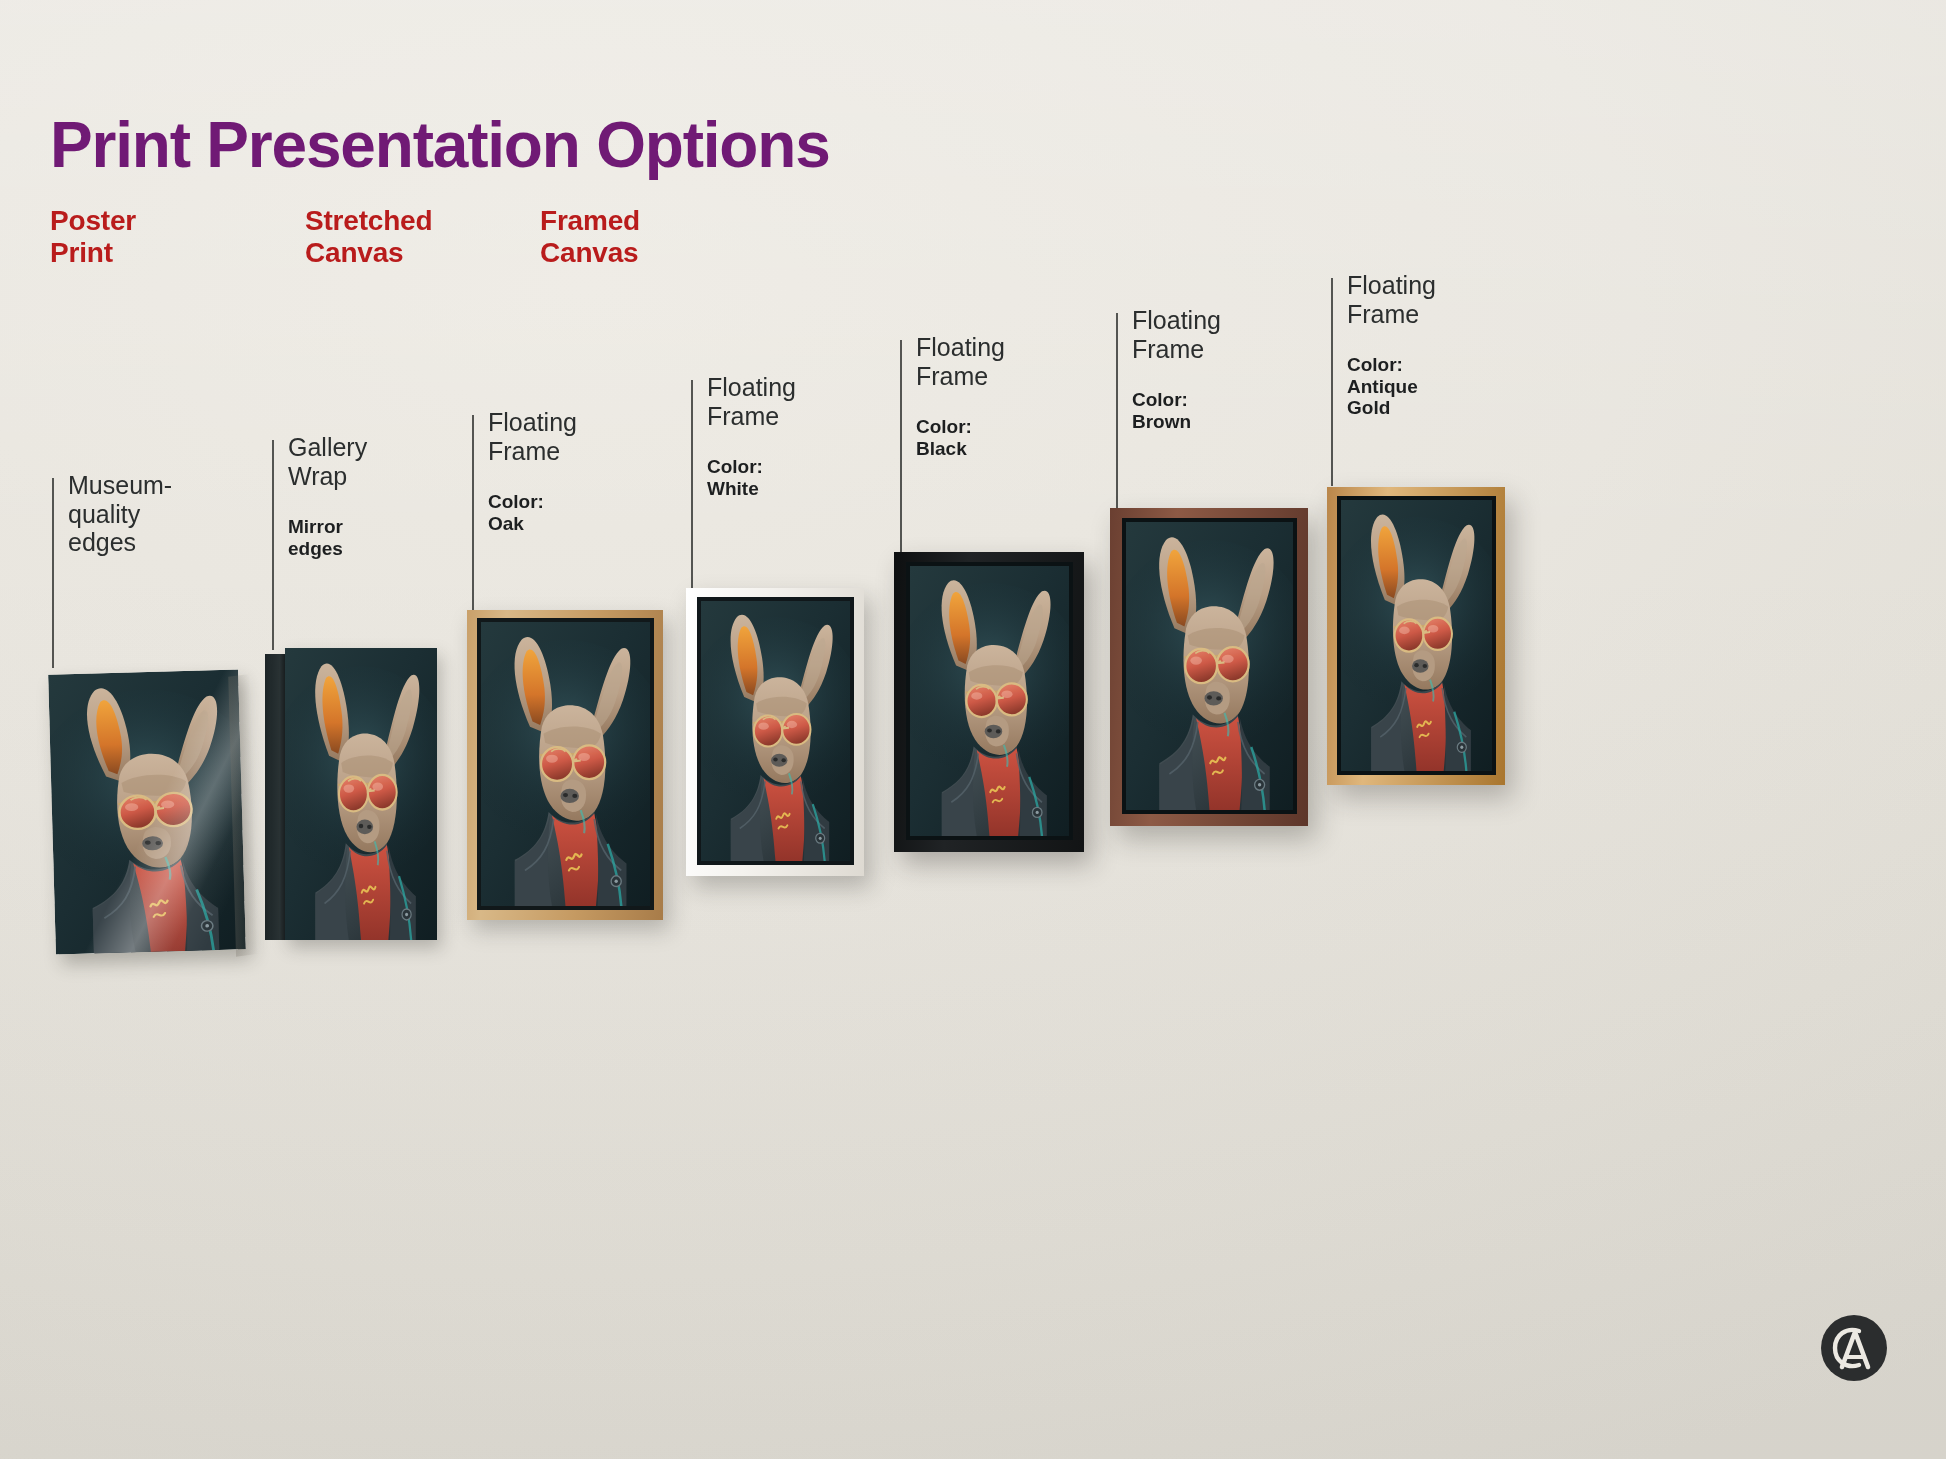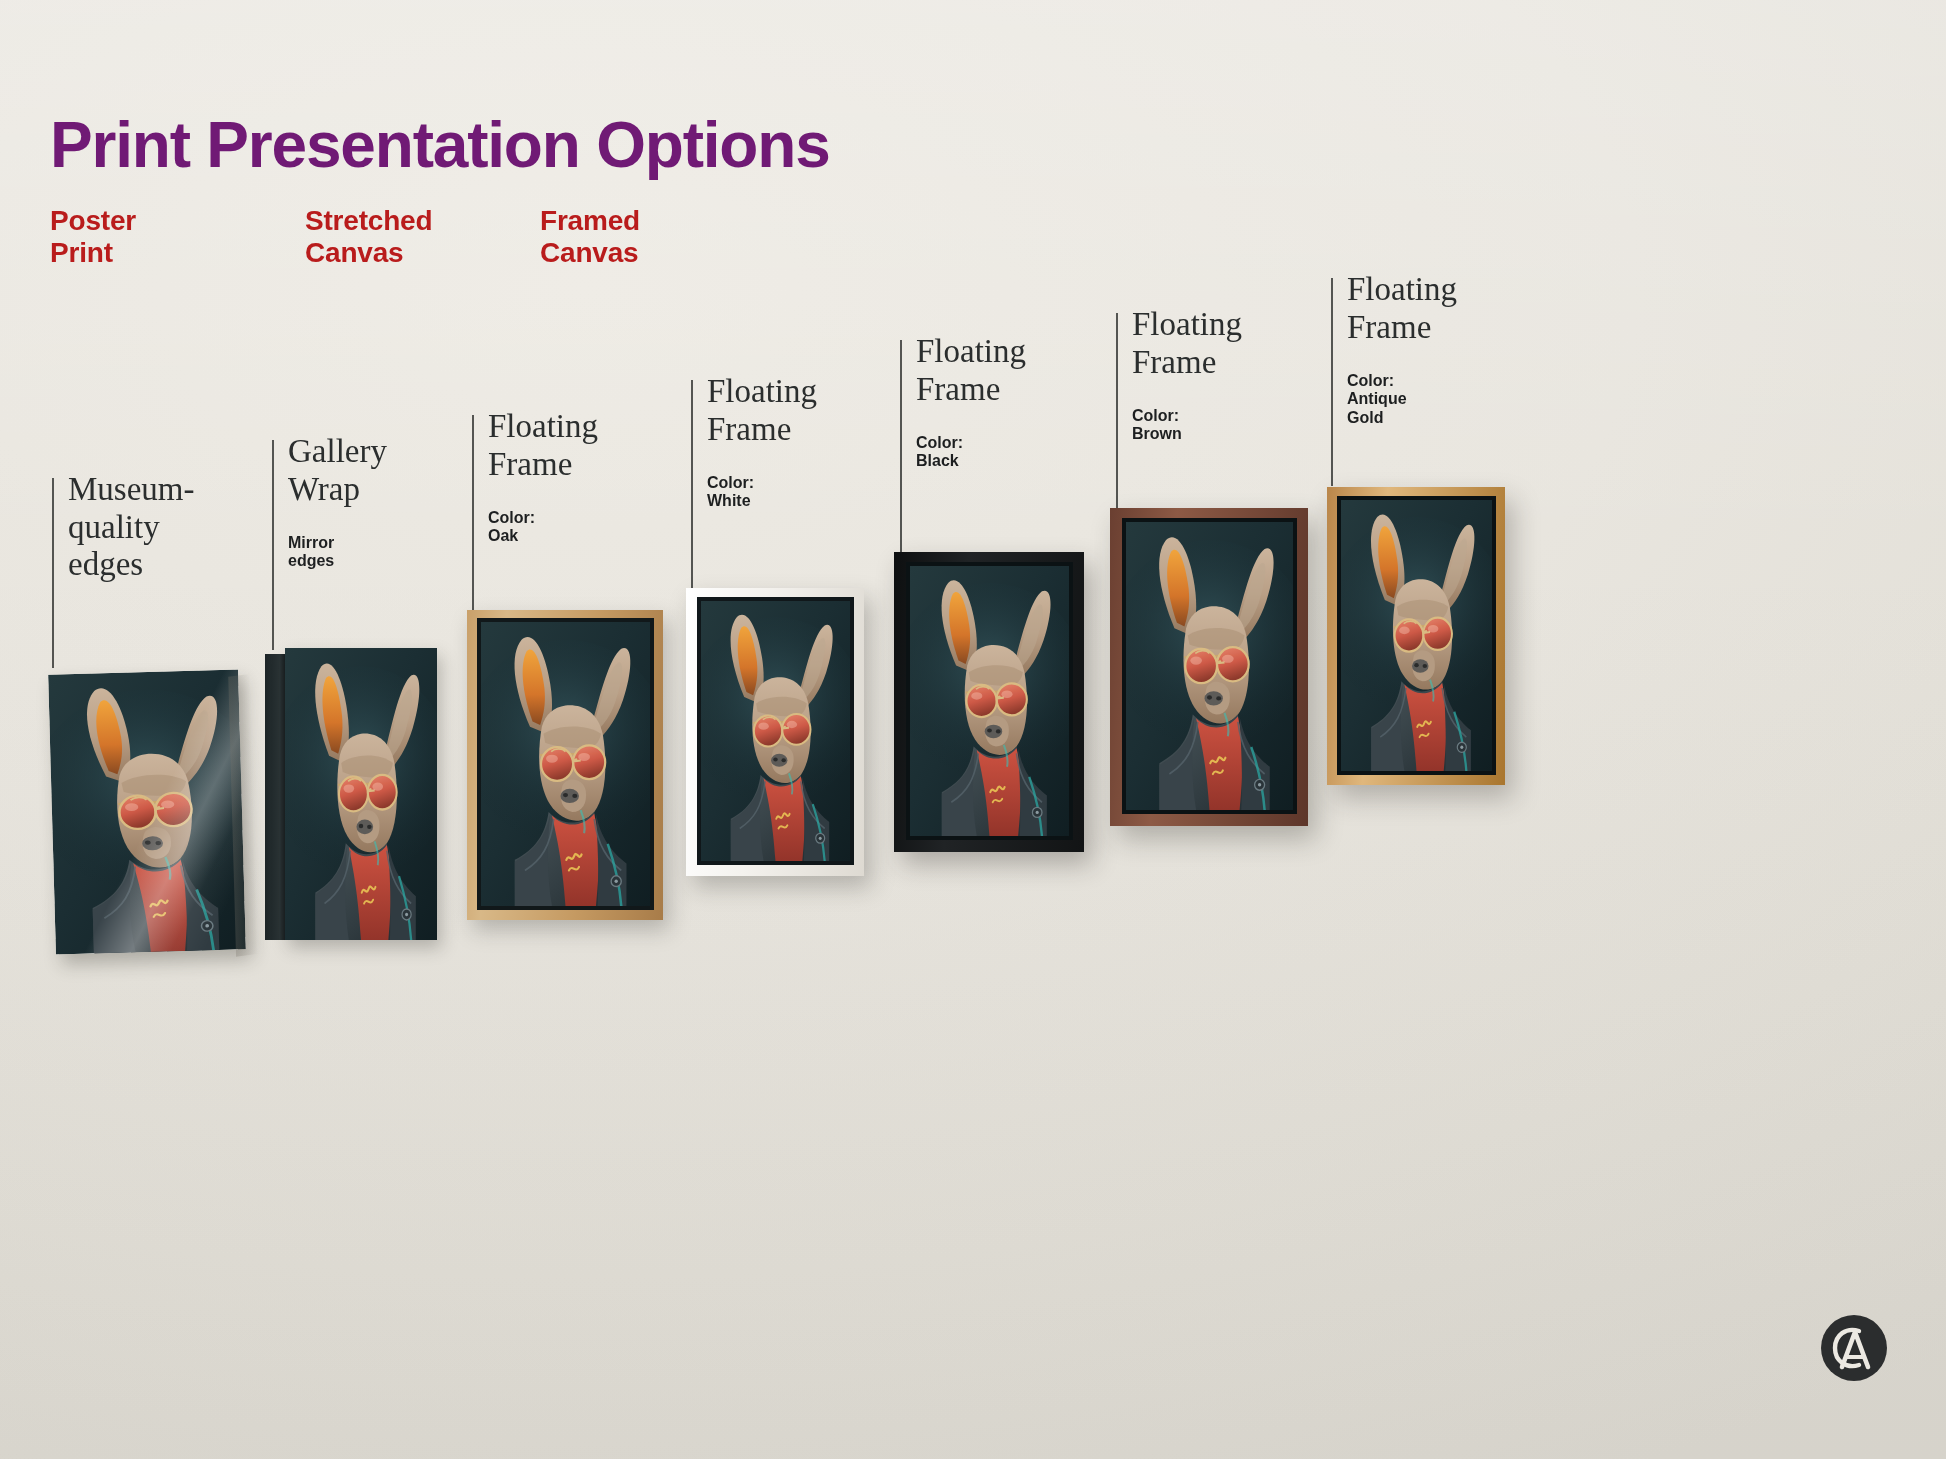--- a/index.html
+++ b/index.html
@@ -39,24 +39,24 @@
   
   .callout{position:absolute;}
   .callout .rule{
     position:absolute;left:0;top:0;width:2px;
     background:#3a3b38;opacity:.85;
   }
   .callout .txt{
     position:absolute;left:16px;top:-7px;width:190px;
   }
   .callout .line1{
-    font-size:33px;line-height:1.14;color:#2b2e2e;white-space:pre-line;font-weight:normal;font-family:Liberation Serif, serif;
+    font-size:25px;line-height:1.14;color:#2b2e2e;white-space:pre-line;font-weight:normal;
   }
   .callout .line2{
-    margin-top:26px;font-size:16px;line-height:1.14;color:#1d1f20;white-space:pre-line;font-weight:bold;
+    margin-top:26px;font-size:19px;line-height:1.14;color:#1d1f20;white-space:pre-line;font-weight:bold;
   }
 
   
   .art{position:absolute;}
   .artimg{width:100%;height:100%;display:block;}
 
   
   #m-poster{left:52px;top:672px;width:190px;height:280px;
     transform:rotate(-1.6deg);
     box-shadow:6px 10px 18px rgba(40,38,34,.28);

